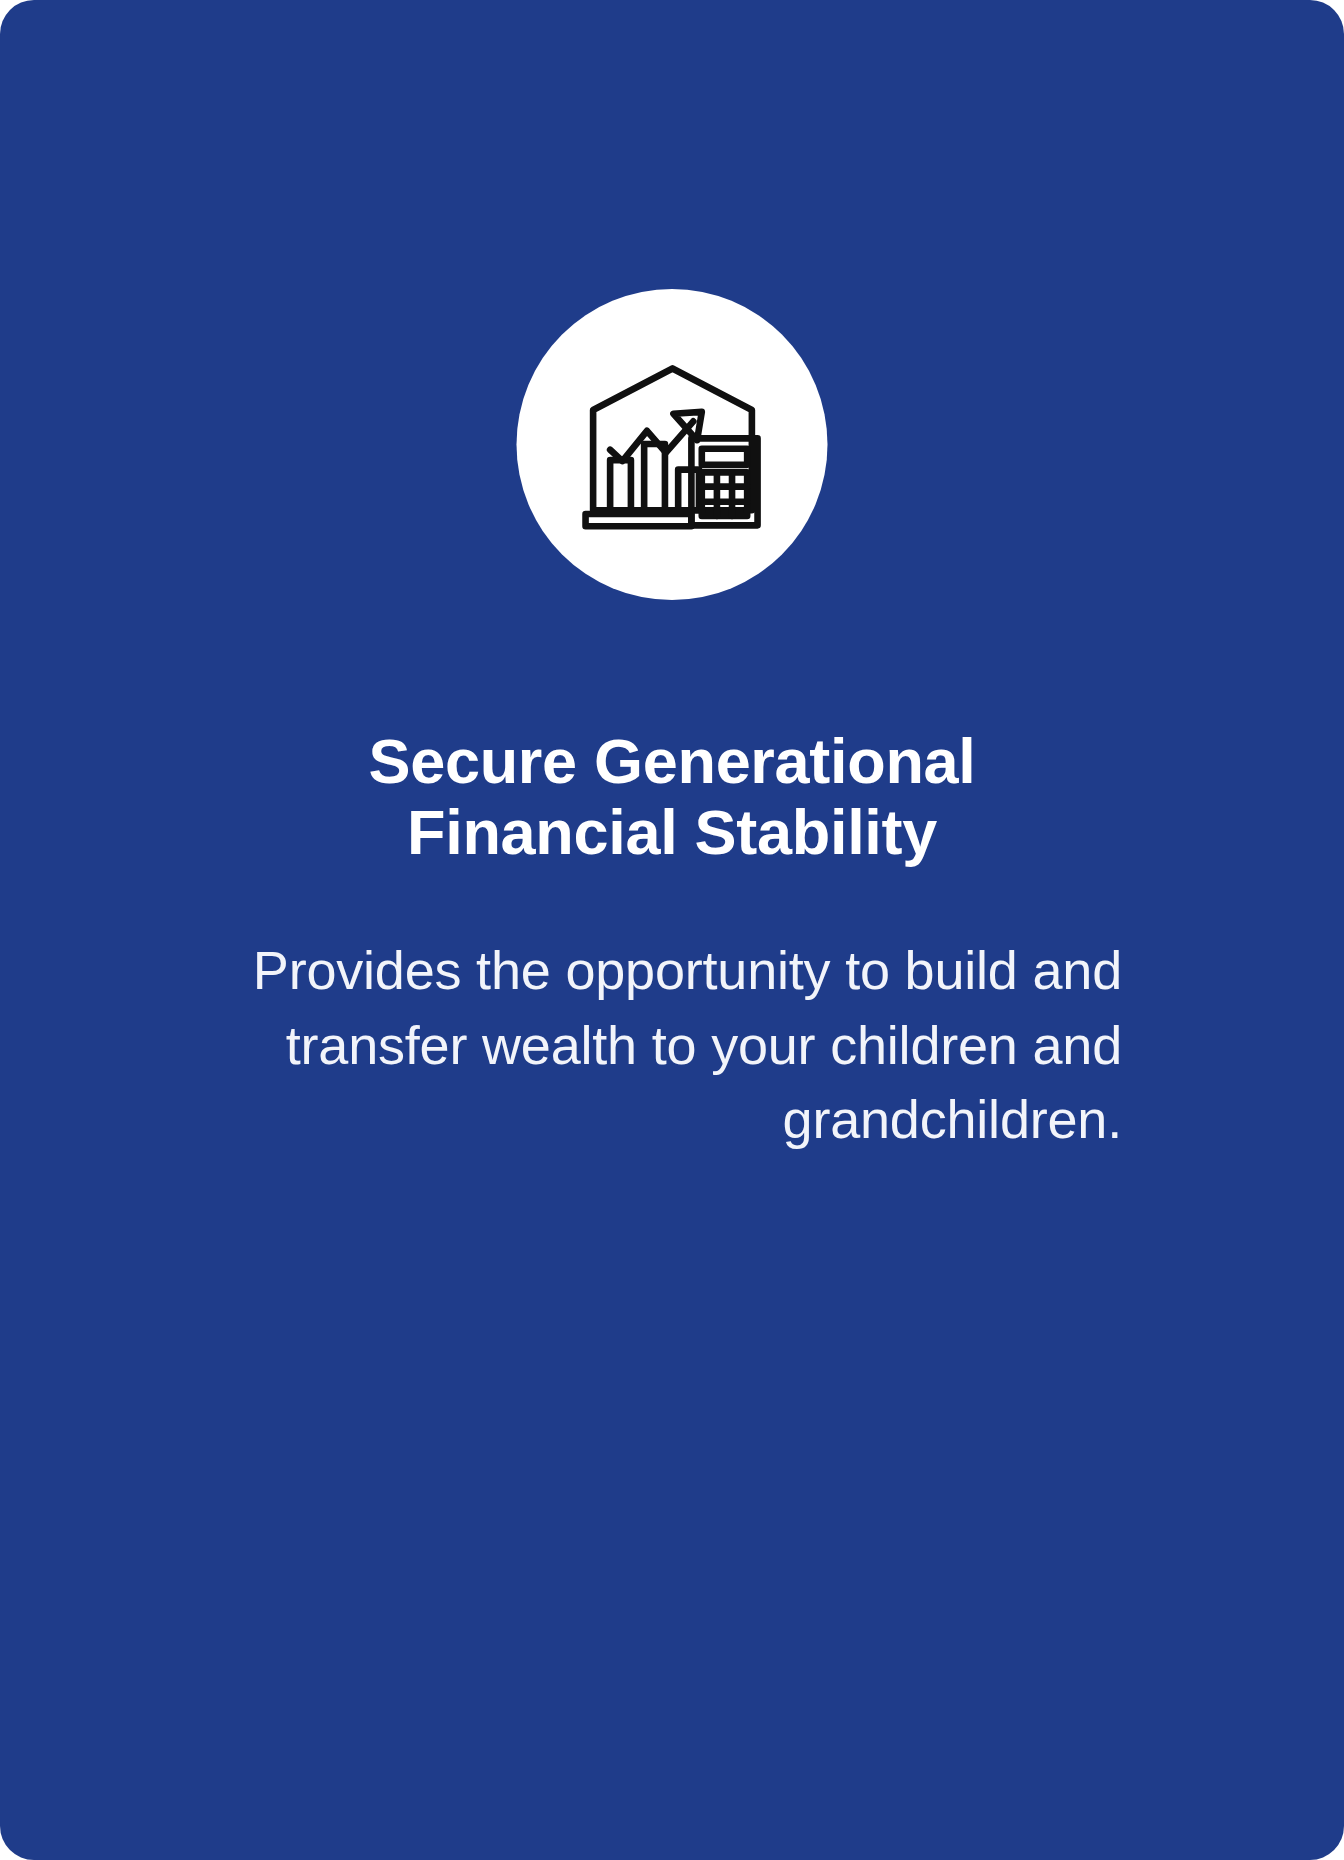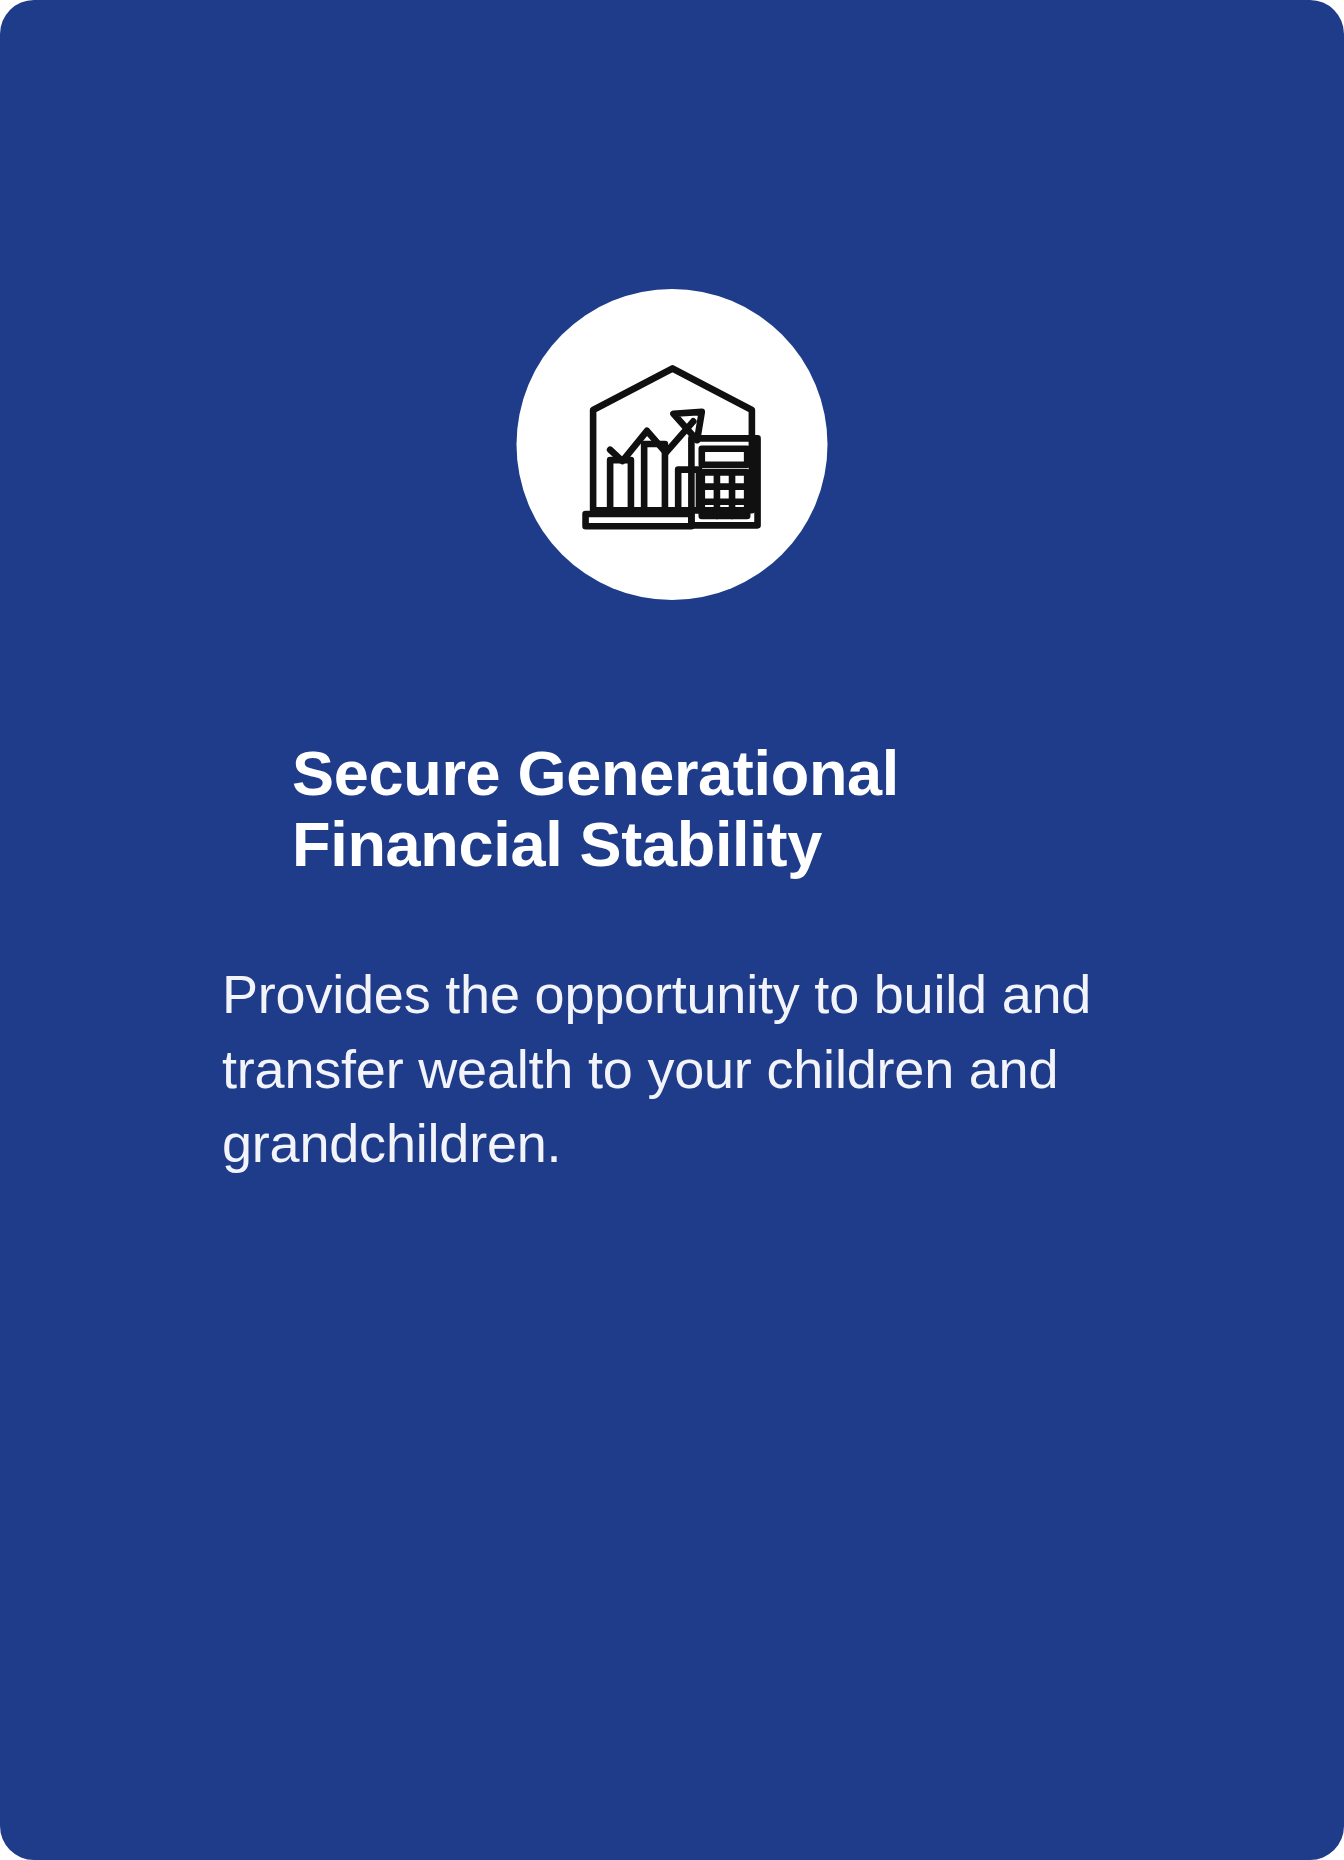--- a/index.html
+++ b/index.html
@@ -51,35 +51,36 @@
     position: absolute;
     top: 722px;
     left: 0;
     right: 0;
     display: flex;
     flex-direction: column;
     align-items: center;
   }
 
   .card-title {
-    margin: 16px;
+    margin: 4px;
     width: 760px;
+    text-align: center;
     color: #ffffff;
     font-family: "Liberation Sans", sans-serif;
     font-size: 63px;
     font-weight: 700;
     line-height: 1.12;
     letter-spacing: -0.3px;
   }
 
   .card-body {
     margin: 0;
     margin-top: 62px;
     width: 900px;
-    text-align: left;
+    text-align: right;
     color: #f2f4fa;
     font-family: "Liberation Sans", sans-serif;
     font-size: 54px;
     font-weight: 400;
     line-height: 1.38;
     letter-spacing: -0.2px;
   }
 </style>
 </head>
 <body>

